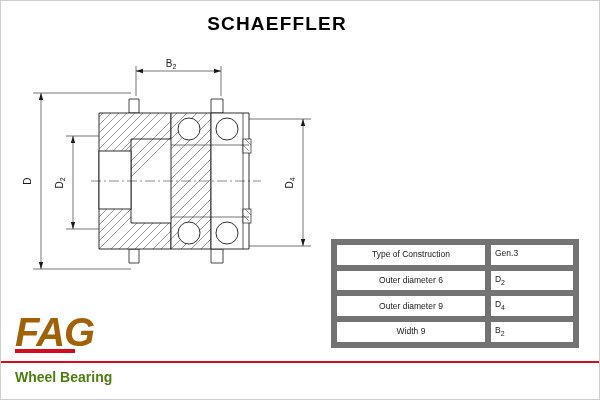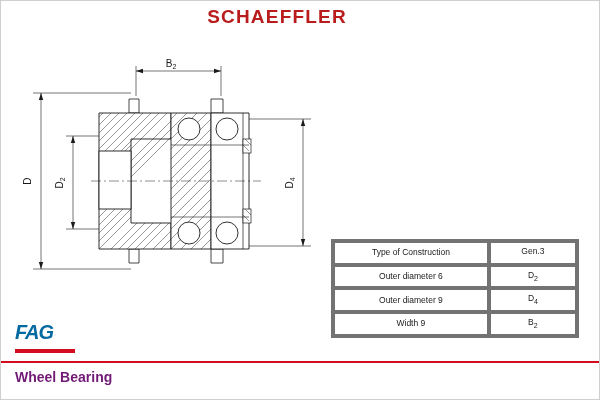--- a/index.html
+++ b/index.html
@@ -17,28 +17,28 @@
     position: relative;
     width: 600px;
     height: 400px;
     box-sizing: border-box;
     border: 1px solid #cfcfcf;
     background: #ffffff;
   }
   
   .brand {
     position: absolute;
-    top: 5px;
+    top: 12px;
     left: 0;
     width: 552px;
     text-align: center;
     font-size: 19px;
     font-weight: bold;
     letter-spacing: 1.2px;
-    color: #b91c1c;
+    color: #000000;
     font-family: "Liberation Sans", sans-serif;
   }
   
   #drawing {
     position: absolute;
     top: 40px;
     left: 10px;
     width: 320px;
     height: 280px;
   }
@@ -46,47 +46,46 @@
   #spec-table {
     position: absolute;
     left: 330px;
     top: 238px;
     width: 248px;
     border-collapse: collapse;
     font-size: 8.5px;
     color: #1a1a1a;
   }
   #spec-table td {
-    border: 4px solid #737373;
+    border: 6px solid #737373;
     padding: 3px 4px;
     height: 12px;
     line-height: 11px;
   }
   #spec-table td.label {
     width: 158px;
     text-align: center;
   }
   #spec-table td.value {
     width: 84px;
-    text-align: center;
   }
   .sub {
     font-size: 7px;
     vertical-align: sub;
   }
   
   #fag-logo {
     position: absolute;
     left: 14px;
     top: 316px;
     font-family: "Liberation Sans", sans-serif;
-    font-size: 20px;
+    font-size: 40px;
     font-weight: bold;
     font-style: italic;
-    color: #0369a1;
+    color: #a16207;
     letter-spacing: -1px;
     line-height: 30px;
   }
   #fag-underline {
     position: absolute;
     left: 14px;
     top: 348px;
     width: 60px;
     height: 4px;
     background: #d50c1f;
@@ -99,21 +98,21 @@
     width: 598px;
     height: 2px;
     background: #d50c1f;
   }
   #footer-title {
     position: absolute;
     left: 14px;
     top: 368px;
     font-size: 14px;
     font-weight: bold;
-    color: #701a75;
+    color: #4d7c0f;
   }
 </style>
 </head>
 <body>
 
 <div id="page">
 
   <div class="brand">SCHAEFFLER</div>
 
   <div id="drawing">

